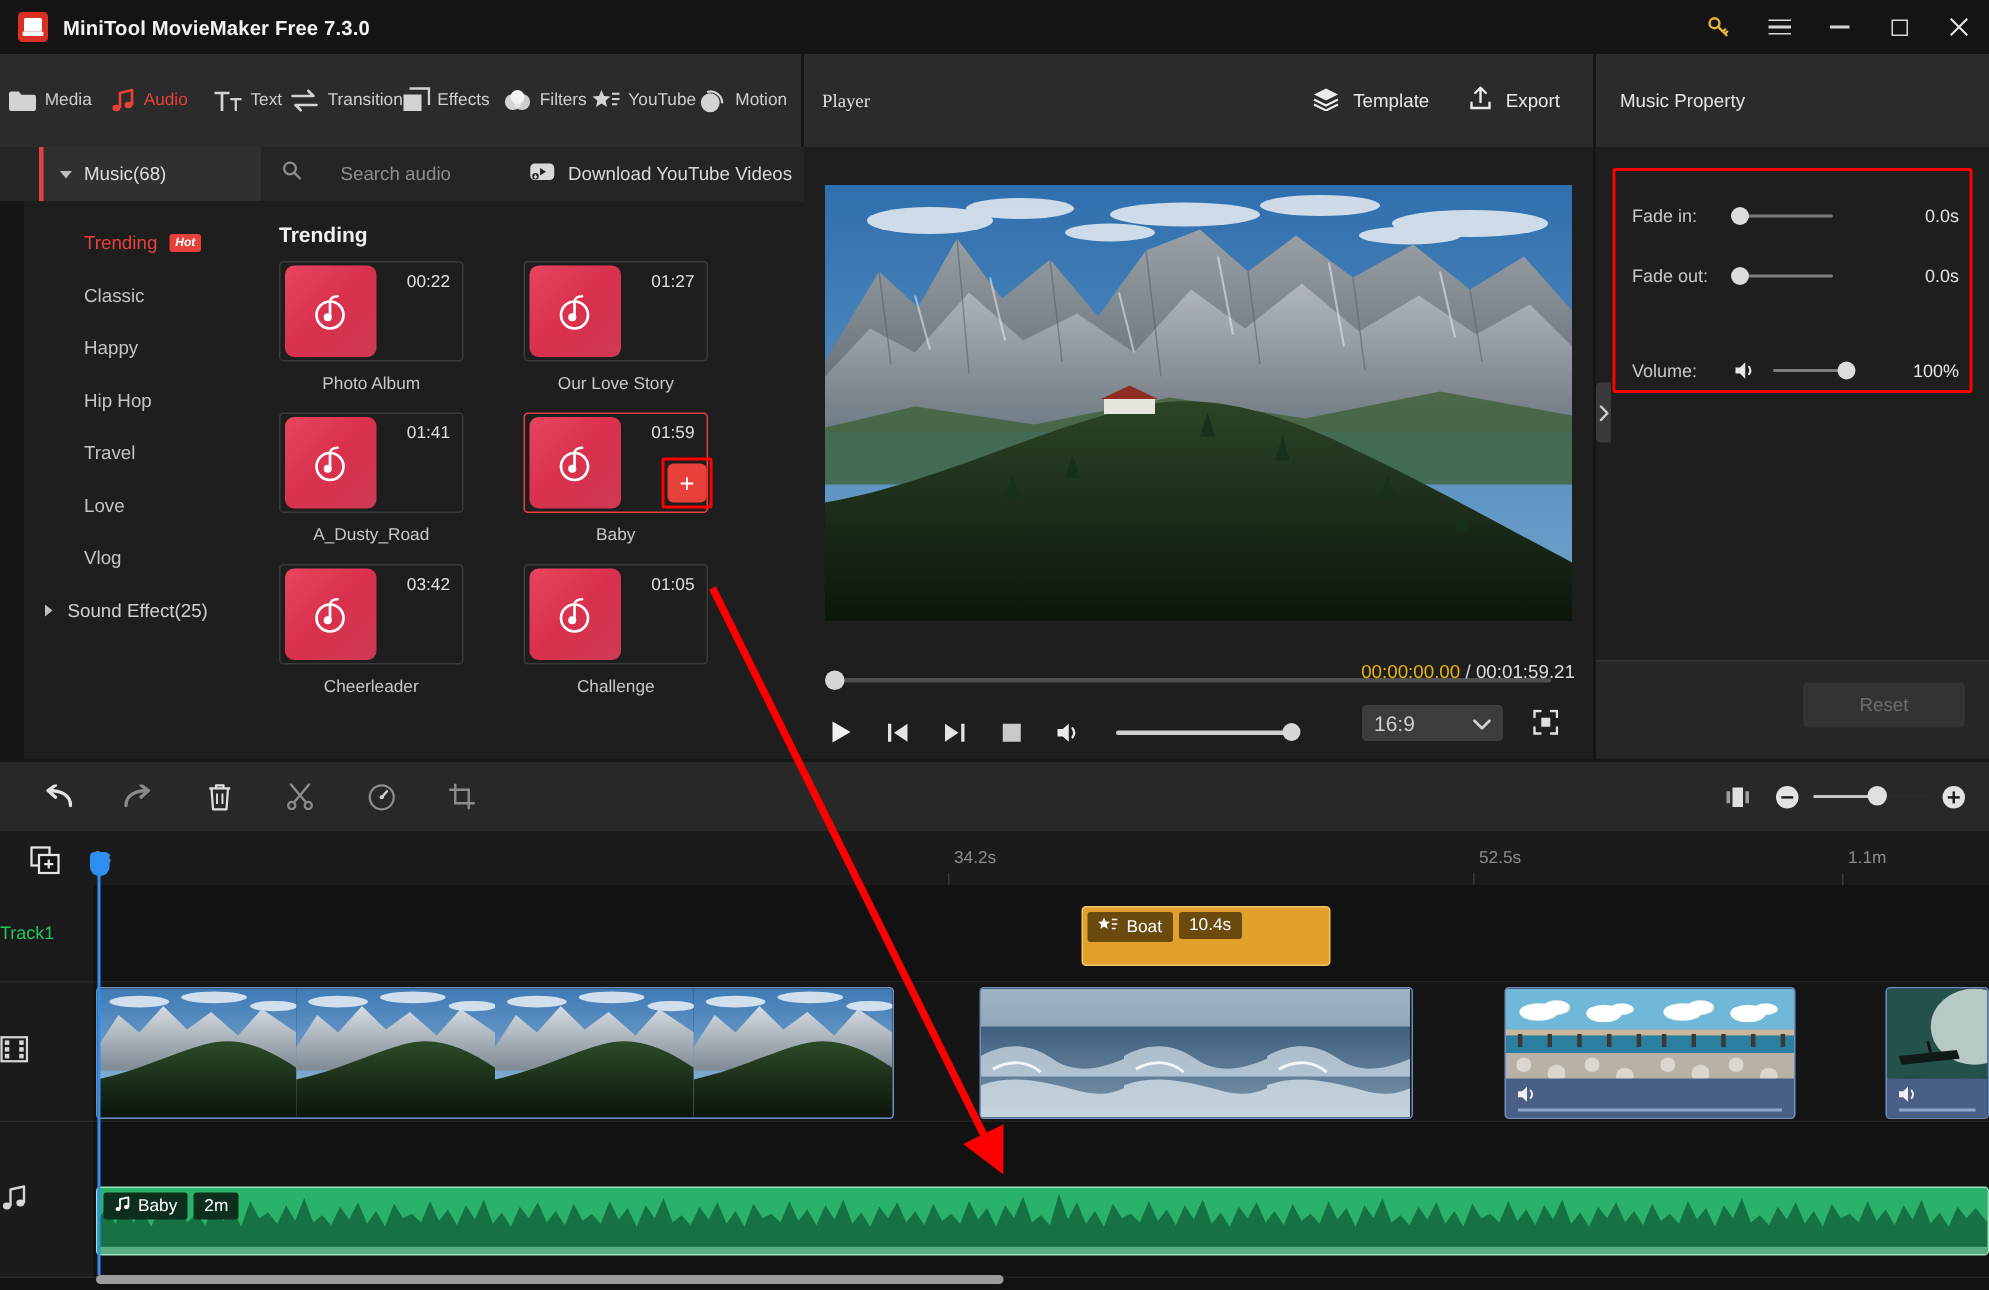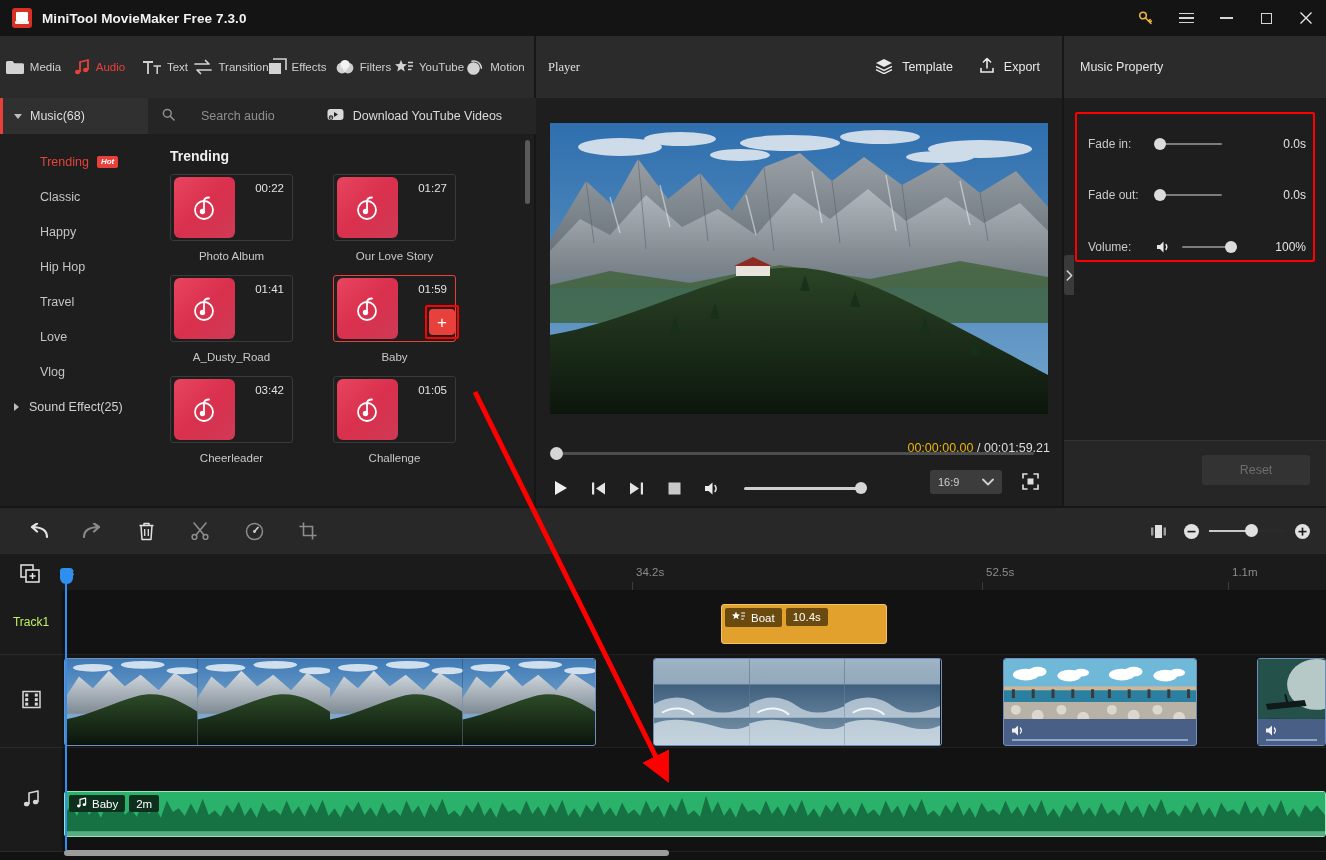--- a/index.html
+++ b/index.html
@@ -55,36 +55,36 @@
     align-items: center; justify-content: center; gap: 5px; cursor: default;
     color: #cfcfcf; font-size: 11.5px;
   }
   .tt.active { color: #e8413c; }
   .tt .glyph { height: 20px; display: flex; align-items: center; justify-content: center; }
   .tt svg { display: block; }
 
   
   .libbar {
     position: absolute; left: 0; top: 98px; width: 580px; height: 36px;
-    background: #252525; display: flex; align-items: center;
+    background: #252525; display: flex; align-items: center; padding-left: 26px;
   }
   .music-head {
     width: 148px; height: 36px; display: flex; align-items: center; gap: 8px;
     padding-left: 14px; background: #303030; position: relative; font-size: 12.5px; color: #ddd;
   }
   .music-head::before {
     content: ""; position: absolute; left: 0; top: 0; width: 3px; height: 36px; background: #e8413c;
   }
   .caret-d { width: 0; height: 0; border-left: 4.5px solid transparent; border-right: 4.5px solid transparent; border-top: 5px solid #bdbdbd; }
   .caret-r { width: 0; height: 0; border-top: 4.5px solid transparent; border-bottom: 4.5px solid transparent; border-left: 5px solid #bdbdbd; }
   .searchbox { display: flex; align-items: center; gap: 26px; margin-left: 14px; }
   .searchbox .ph { font-size: 12.5px; color: #8e8e8e; }
   .dl-yt { display: flex; align-items: center; gap: 9px; margin-left: 52px; font-size: 12.5px; color: #d9d9d9; }
 
-  .libbody { position: absolute; left: 0; top: 134px; width: 534px; height: 372px; background: #fef9c3; }
+  .libbody { position: absolute; left: 16px; top: 134px; width: 534px; height: 372px; background: #fef9c3; }
   .cats { position: absolute; left: 0; top: 0; width: 148px; height: 372px; background: #1e1e1e; padding-top: 10px; }
   .cat { height: 35px; display: flex; align-items: center; padding-left: 40px; font-size: 12.5px; color: #c4c4c4; gap: 8px; }
   .cat.hot { color: #e8413c; }
   .badge-hot {
     background: #e8413c; color: #fff; font-size: 8px; font-style: italic; font-weight: bold;
     padding: 1px 4px; border-radius: 2px; line-height: 1.25;
   }
   .cat.group { padding-left: 14px; gap: 10px; color: #d0d0d0; }
 
   .grid-wrap { position: absolute; left: 148px; top: 0; width: 386px; height: 372px; background: #1e1e1e; overflow: hidden; }
@@ -129,22 +129,22 @@
   .seek-knob { position: absolute; left: 0px; top: 1px; width: 13px; height: 13px; border-radius: 50%; background: #d6d6d6; }
   .timecode { position: absolute; right: 12px; top: 343px; font-size: 12.5px; }
   .timecode .cur { color: #eab308; }
   .timecode .tot { color: #dcdcdc; }
 
   .transport { position: absolute; left: 14px; top: 375px; width: 498px; height: 30px; display: flex; align-items: center; gap: 18px; }
   .tp { width: 20px; height: 20px; display: flex; align-items: center; justify-content: center; color: #e6e6e6; }
   .vol-track { width: 118px; height: 3px; background: #cfcfcf; border-radius: 2px; position: relative; margin-left: 4px; }
   .vol-knob { position: absolute; right: -5px; top: -4.5px; width: 12px; height: 12px; border-radius: 50%; background: #d6d6d6; }
   .ratio-sel {
-    position: absolute; right: 60px; top: 372px; width: 72px; height: 24px; background: #3c3c3c;
-    border-radius: 3px; display: flex; align-items: center; padding: 0 8px; font-size: 11px; color: #cfcfcf;
+    position: absolute; right: 60px; top: 372px; width: 94px; height: 24px; background: #3c3c3c;
+    border-radius: 3px; display: flex; align-items: center; padding: 0 8px; font-size: 14px; color: #cfcfcf;
   }
   .ratio-sel .cv { margin-left: auto; }
   .fullscr { position: absolute; right: 20px; top: 371px; width: 24px; height: 24px; display: flex; align-items: center; justify-content: center; }
 
   
   .prop-head { position: absolute; left: 1064px; top: 36px; width: 262px; height: 62px; background: #2b2b2b; display: flex; align-items: center; }
   .prop-head .lbl { margin-left: 16px; font-size: 12.5px; color: #e4e4e4; }
   .prop-body { position: absolute; left: 1064px; top: 98px; width: 262px; height: 408px; background: #1e1e1e; }
   .prop-hl { position: absolute; left: 11px; top: 14px; width: 240px; height: 150px; border: 2.5px solid #fe0000; border-radius: 2px; }
   .prop-row { position: absolute; left: 24px; width: 218px; height: 20px; display: flex; align-items: center; font-size: 12px; color: #c9c9c9; }
@@ -173,21 +173,21 @@
   .zt .zk { position: absolute; left: 36px; top: -5.5px; width: 13px; height: 13px; border-radius: 50%; background: #e0e0e0; }
   .circ-btn { width: 15px; height: 15px; border-radius: 50%; background: #e2e2e2; color: #1a1a1a; display: flex; align-items: center; justify-content: center; font-size: 13px; font-weight: bold; line-height: 1; }
 
   .ruler { position: absolute; left: 0; top: 554px; width: 1326px; height: 36px; background: #1b1b1b; }
   .track-add { position: absolute; left: 18px; top: 8px; width: 24px; height: 22px; display: flex; align-items: center; justify-content: center; color: #e8e8e8; }
   .rl-lbl { position: absolute; top: 12px; font-size: 11.5px; color: #8c8c8c; }
   .rl-tick { position: absolute; top: 28px; width: 1px; height: 8px; background: #3a3a3a; }
 
   .tl-area { position: absolute; left: 0; top: 590px; width: 1326px; height: 270px; background: #121212; }
   .tl-headers { position: absolute; left: 0; top: 0; width: 62px; height: 262px; background: #1b1b1b; }
-  .th { border-bottom: 1px solid #2a2a2a; display: flex; align-items: center; justify-content: center; color: #bef264; font-size: 12px; }
+  .th { border-bottom: 1px solid #2a2a2a; display: flex; align-items: center; justify-content: flex-start; color: #22c55e; font-size: 12px; }
   .row-bg { position: absolute; left: 62px; border-bottom: 1px solid #222; }
 
   .playhead { position: absolute; left: 65px; top: 568px; width: 2px; height: 282px; background: #2f8ff0; z-index: 40; }
   .playhead-knob { position: absolute; left: 60px; top: 568px; width: 13px; height: 16px; background: #2f8ff0; border-radius: 3px 3px 6px 6px; z-index: 41; }
 
   .clip { position: absolute; border-radius: 3px; overflow: hidden; }
   .elem-clip {
     background: #e2a12c; border: 1px solid #f0c56a; display: flex; align-items: flex-start;
   }
   .elem-tag { display: flex; align-items: center; gap: 6px; background: #6b4a10; color: #fff; font-size: 11.5px; padding: 3px 7px; border-radius: 2px; margin: 3px 0 0 3px; }
@@ -618,21 +618,21 @@
     <div class="prop-hl"></div>
 
     <div class="prop-row" style="top:36px">
       <span class="rl">Fade in:</span>
       <span class="ptrack">
           <i class="pknob" style="left:-2px"></i>
         </span>
       <span class="pval">0.0s</span>
     </div>
 
-    <div class="prop-row" style="top:87px">
+    <div class="prop-row" style="top:76px">
       <span class="rl">Fade out:</span>
       <span class="ptrack">
           <i class="pknob" style="left:-2px"></i>
         </span>
       <span class="pval">0.0s</span>
     </div>
 
     <div class="prop-row" style="top:139px">
       <span class="rl">Volume:</span>
       <span style="margin-right:10px;display:flex">

